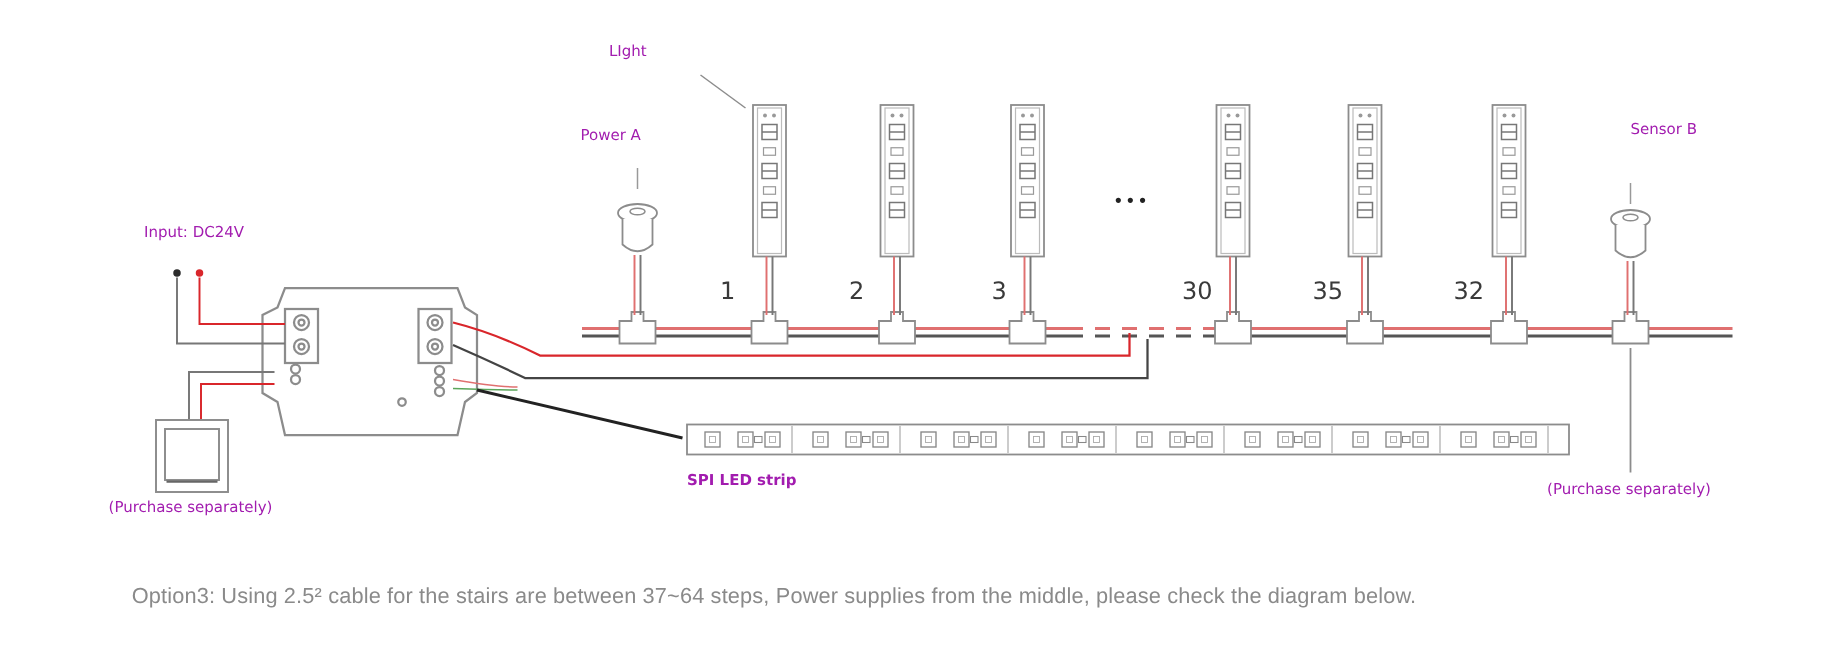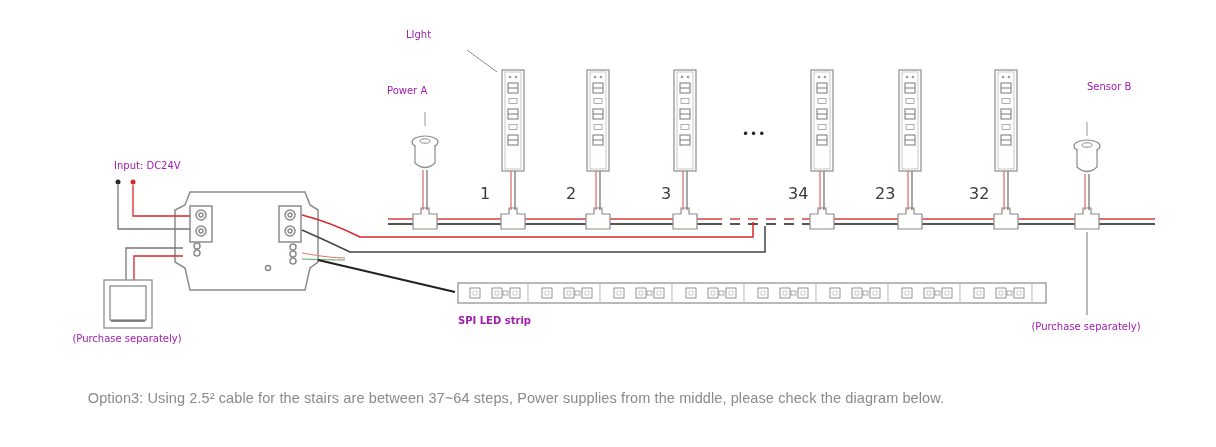--- a/index.html
+++ b/index.html
@@ -297,32 +297,32 @@
   </g>
 
   <line x1="1087" y1="232" x2="1087" y2="315" stroke="#8c8c8c" stroke-width="1.2"></line>
 
   <line x1="467" y1="50" x2="497" y2="72" stroke="#8c8c8c" stroke-width="1"></line>
 </svg>
 
 <div class="lbl" style="left:406px; top:30px;">LIght</div>
 <div class="lbl" style="left:387px; top:86px;">Power A</div>
 <div class="lbl" style="left:1059px; top:82px;margin-left:28px;">Sensor B</div>
-<div class="lbl" style="left:96px; top:161px;margin-left:18px;">Input: DC24V</div>
+<div class="lbl" style="left:96px; top:151px;">Input: DC24V</div>
 <div class="lbl" style="left:742px; top:128px; font-size:12px; letter-spacing:1px; color:#222;">•••</div>
 <div class="lbl center two-line" style="left:127px; top:334px;">
   <div>(Purchase separately)</div>
 </div>
 <div class="lbl" style="left:458px; top:316px;font-weight:bold;">SPI LED strip</div>
 <div class="lbl center two-line" style="left:1086px; top:322px;">
   <div>(Purchase separately)</div>
 </div>
 
 <div id="step-numbers">
     <div class="num" style="left: 480px; top: 186px;">1</div>
     <div class="num" style="left: 566px; top: 186px;">2</div>
     <div class="num" style="left: 661px; top: 186px;">3</div>
-    <div class="num" style="left: 788px; top: 186px;">34</div>
-    <div class="num" style="left: 875px; top: 186px;">23</div>
+    <div class="num" style="left: 788px; top: 186px;">30</div>
+    <div class="num" style="left: 875px; top: 186px;">35</div>
     <div class="num" style="left: 969px; top: 186px;">32</div>
   </div>
 
 <div class="caption">Option3: Using 2.5² cable for the stairs are between 37~64 steps, Power  supplies from the middle, please check the diagram below.</div>
 
 </body></html>

